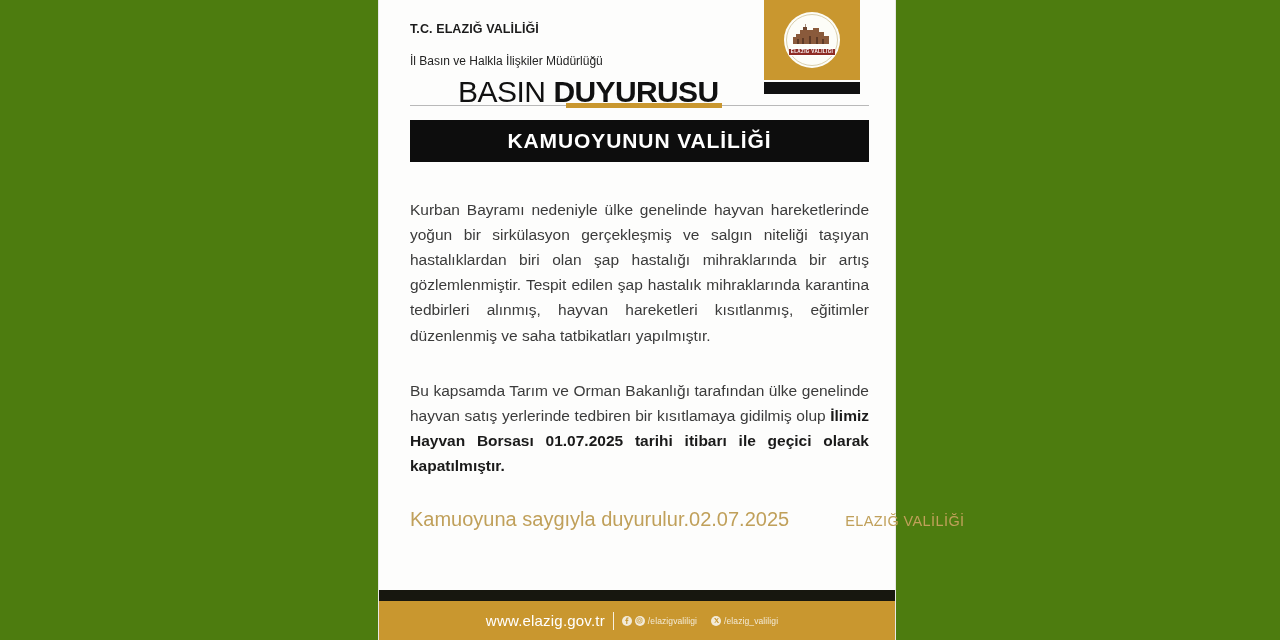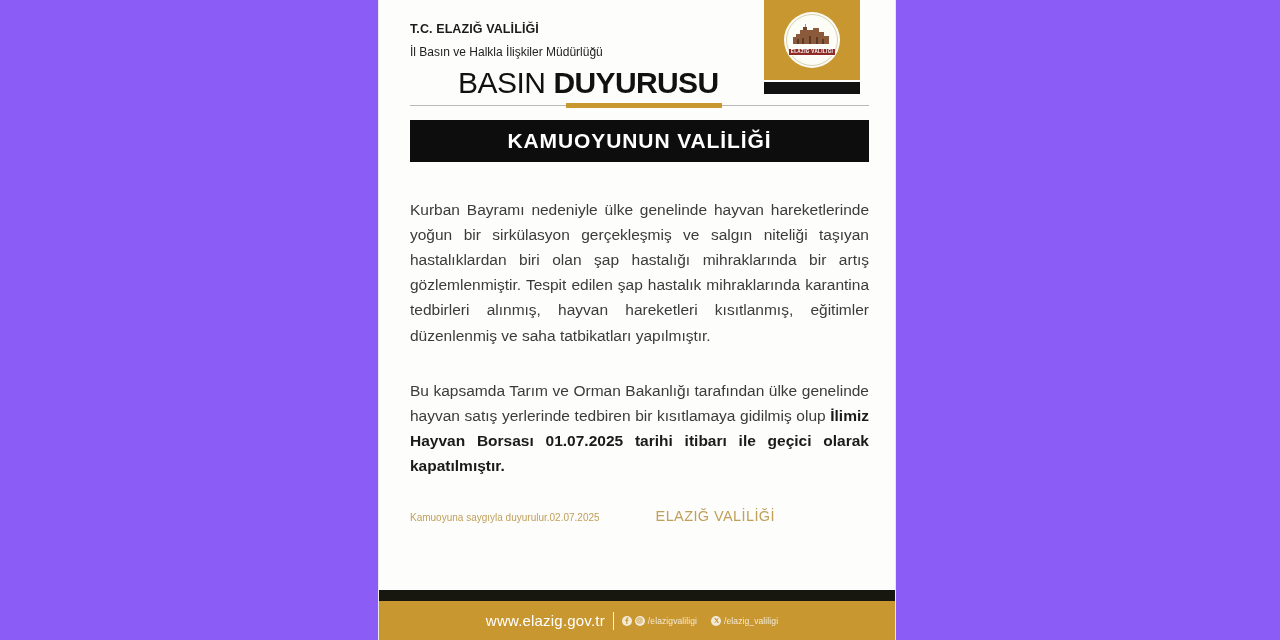--- a/index.html
+++ b/index.html
@@ -13,21 +13,21 @@
     background: #ffffff;
     font-family: "Liberation Sans", sans-serif;
     overflow: hidden;
     position: relative;
   }
 
   
   #stage {
     position: absolute;
     inset: 0;
-    background: #8b5cf6;
+    background: #4d7c0f;
   }
 
   
   #page {
     position: absolute;
     left: 378px;
     top: 0;
     width: 518px;
     height: 640px;
     background: #fdfdfc;
@@ -56,21 +56,21 @@
     letter-spacing: .1px;
     color: #1b1b1b;
     line-height: 1.25;
     white-space: nowrap;
   }
   .dept-line {
     font-size: 12px;
     font-weight: normal;
     color: #222222;
     line-height: 1.45;
-    margin-top: 6px;
+    margin-top: 15px;
     white-space: nowrap;
   }
   .title-line {
     margin-top: 6px;
     font-size: 30px;
     line-height: 1.05;
     color: #111111;
     white-space: nowrap;
     letter-spacing: -0.5px;
     margin-left: 48px;
@@ -204,21 +204,21 @@
     font-weight: 700;
     color: #1a1a1a;
   }
 
   .signature-row {
     display: flex;
     align-items: baseline;
     margin-top: 30px;
   }
   .sig-left {
-    font-size: 10px;
+    font-size: 20px;
     color: #c0a05a;
     white-space: nowrap;
   }
   .sig-right {
     font-size: 14.5px;
     color: #c0a05a;
     margin-left: 56px;
     letter-spacing: .4px;
     white-space: nowrap;
   }

